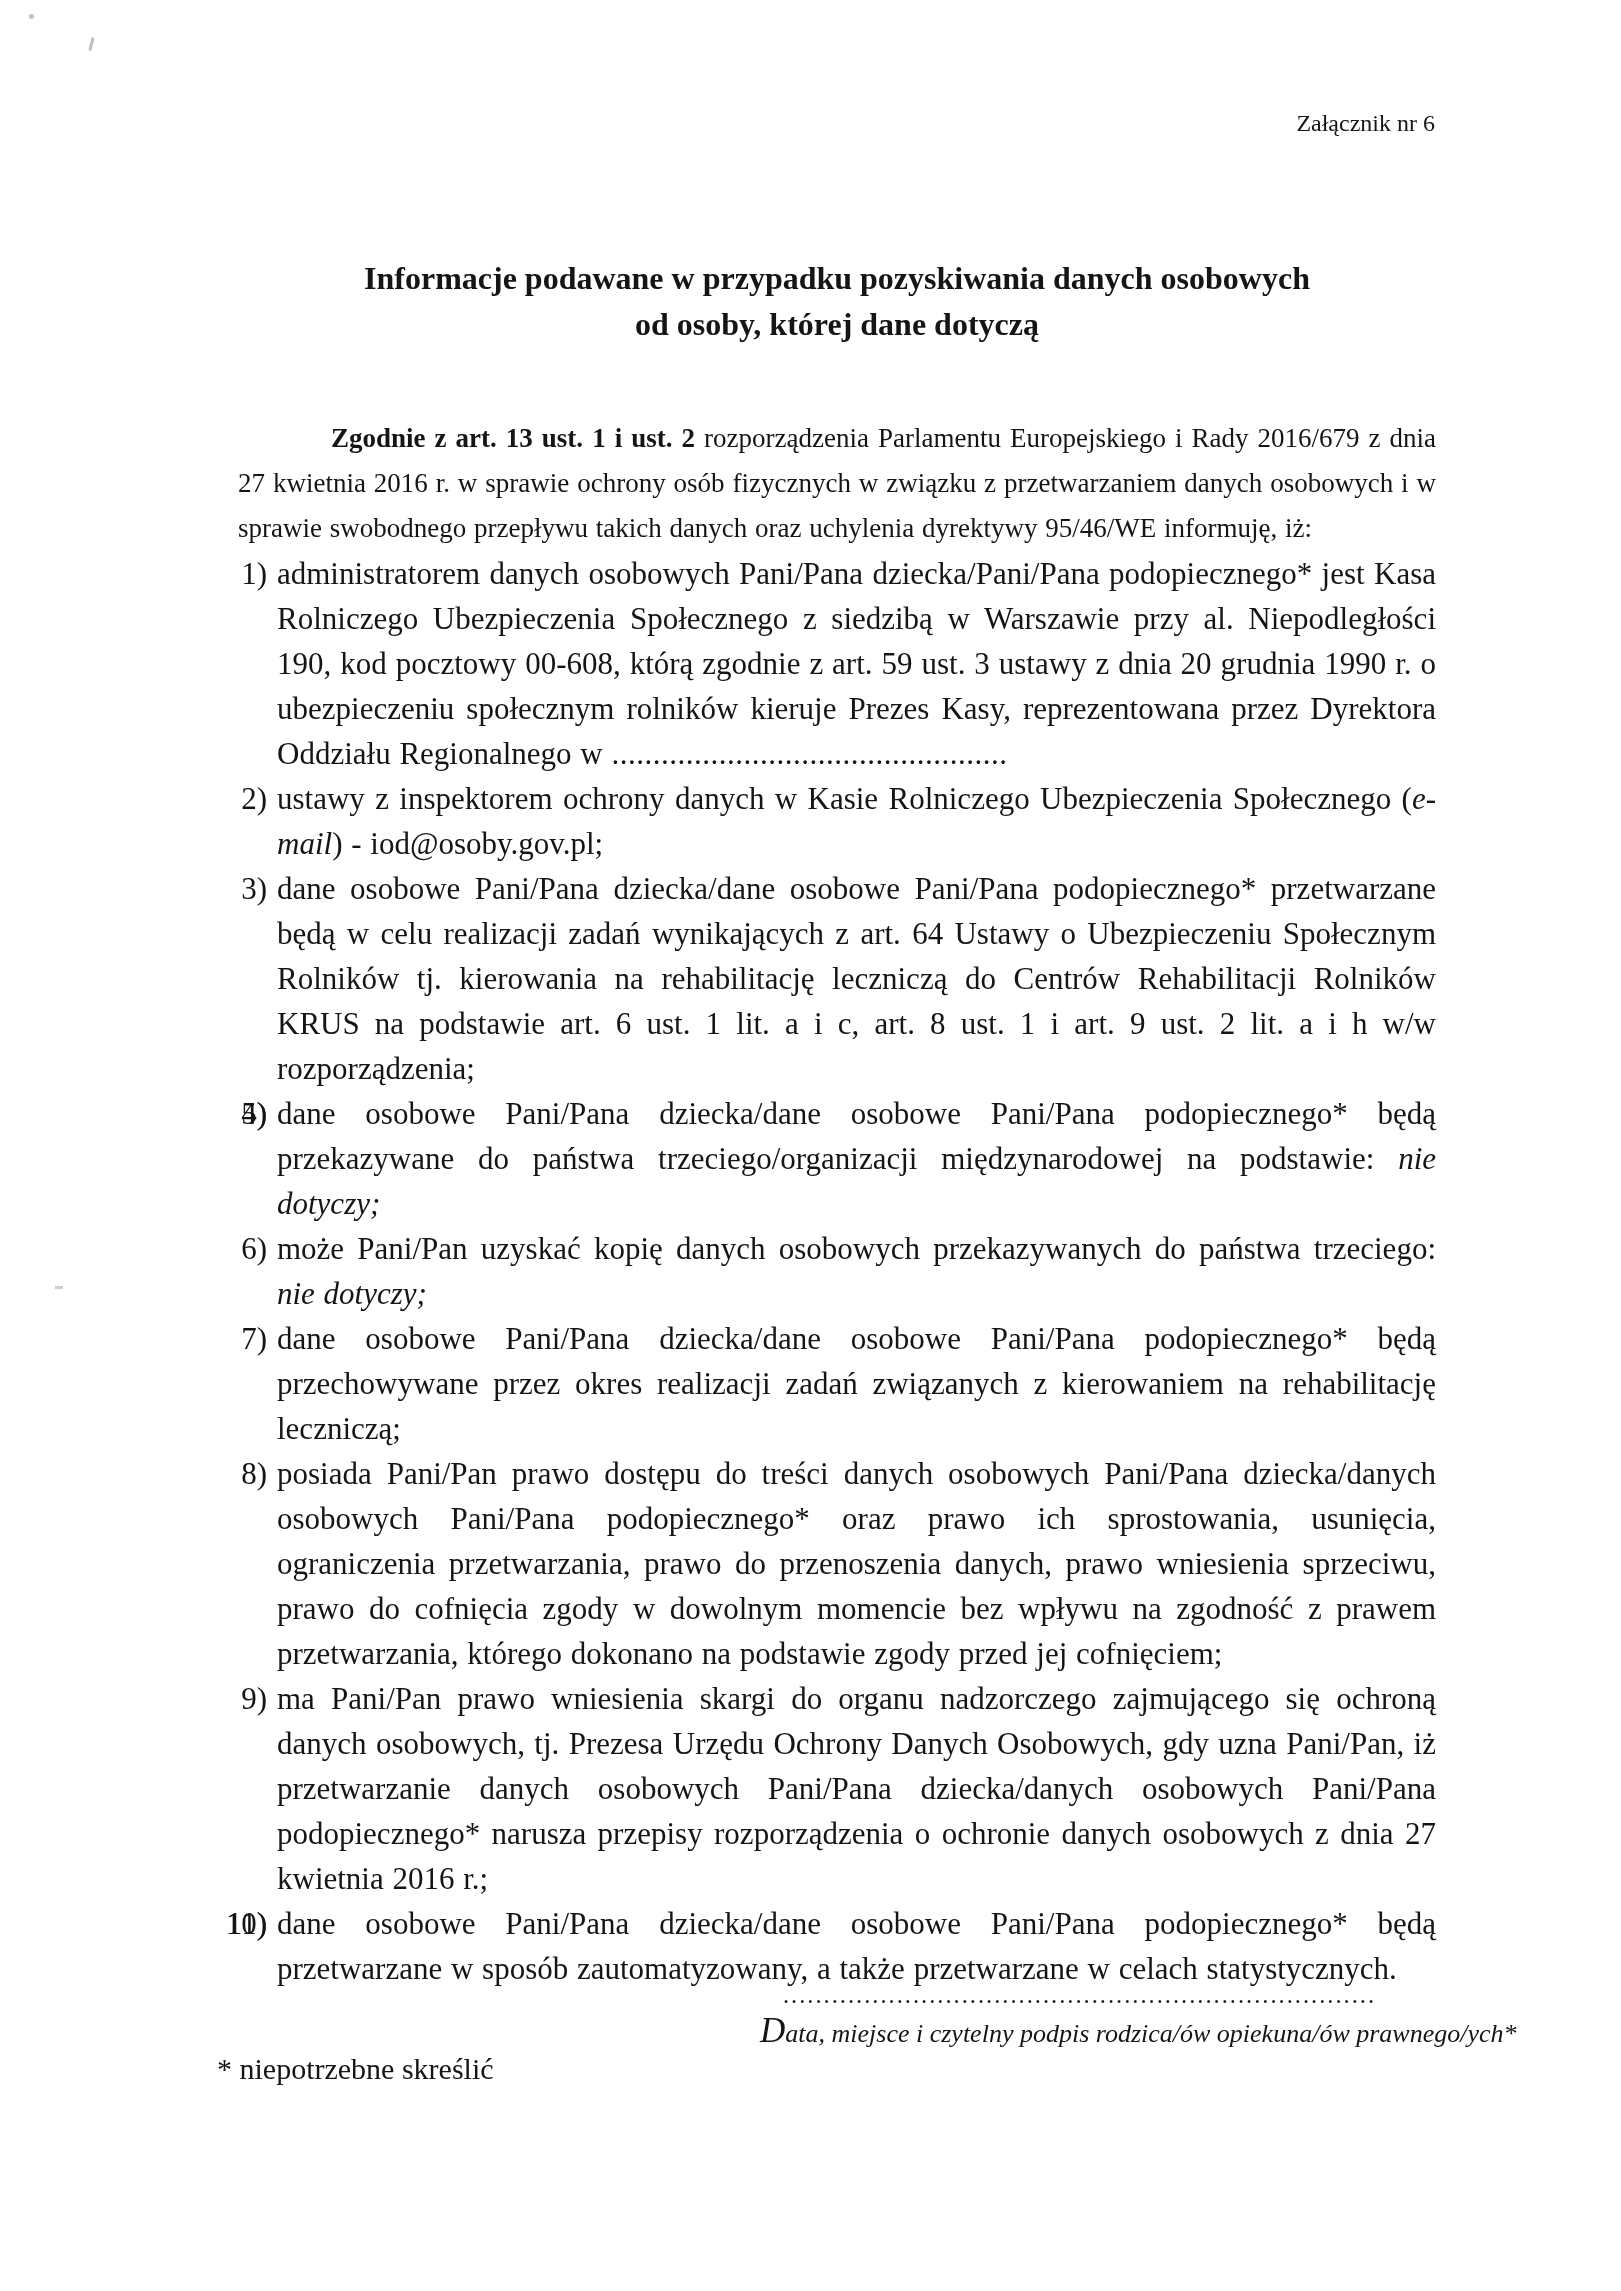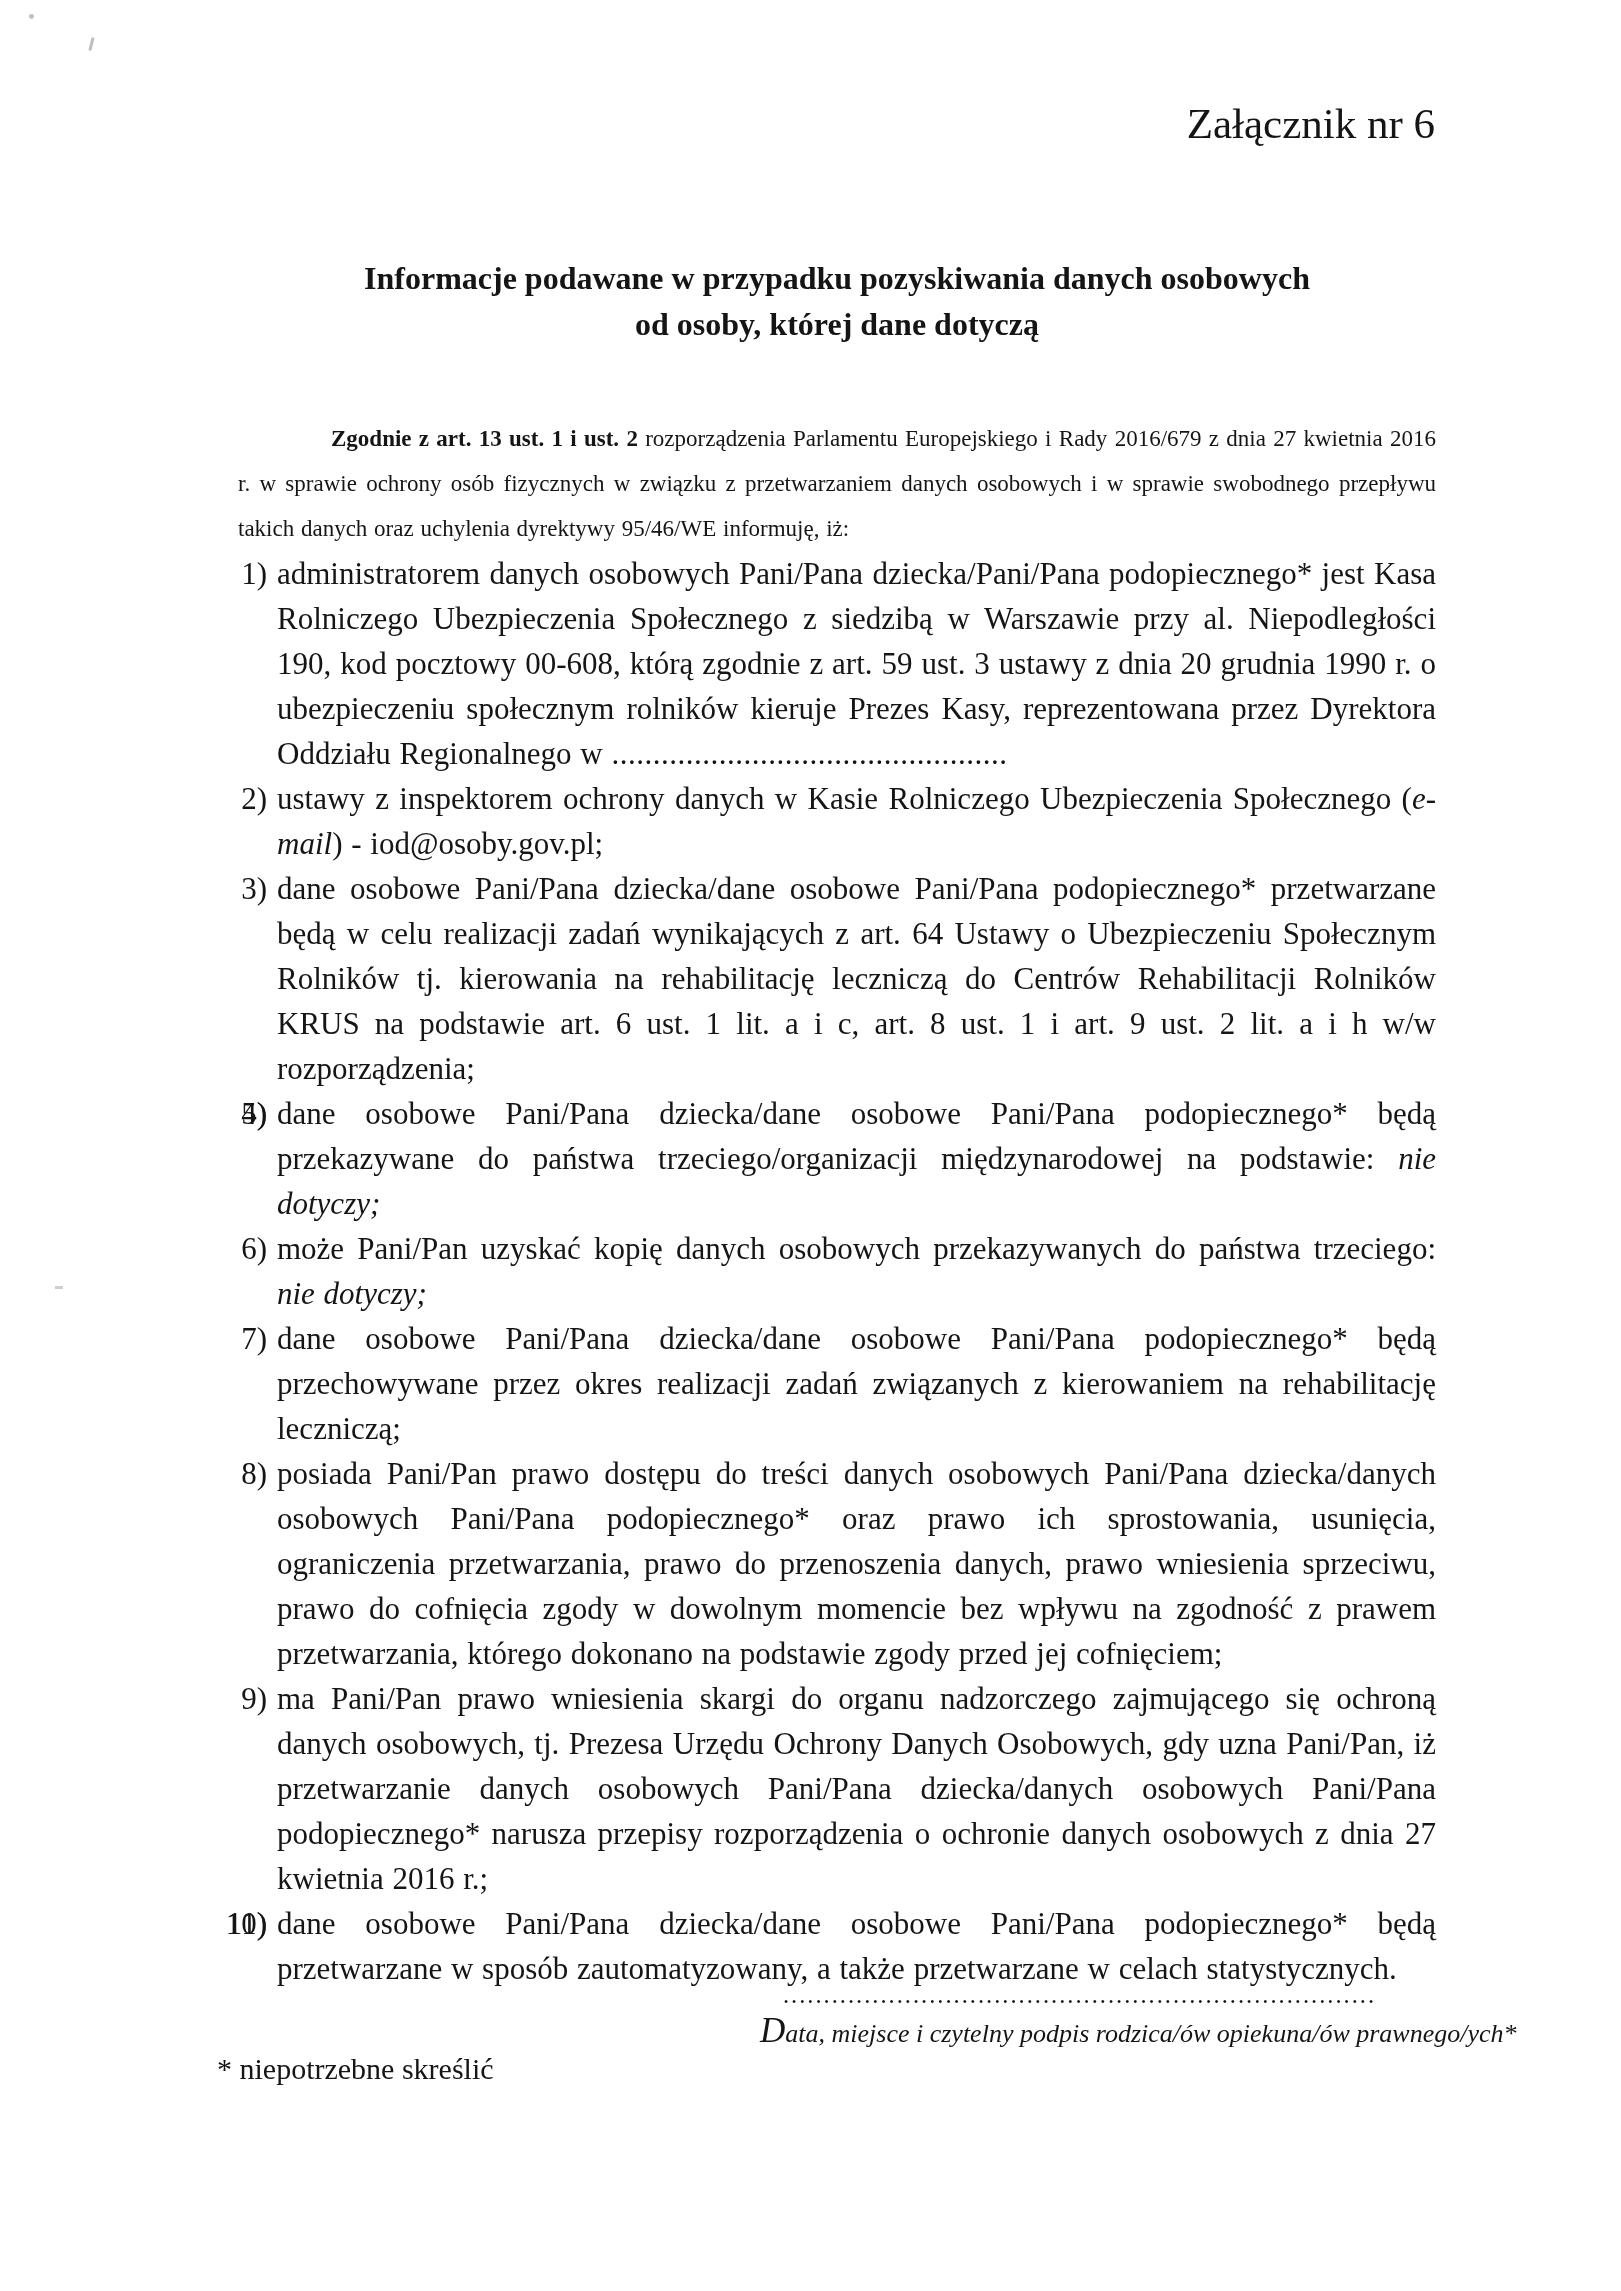--- a/index.html
+++ b/index.html
@@ -6,31 +6,31 @@
   body{
     width:1621px;height:2292px;background:#e9e9e9;
     font-family:"Liberation Serif", serif;
   }
   .page{
     position:relative;width:1621px;height:2292px;background:#ffffff;
     color:#151515;overflow:hidden;
   }
   .attachment{
     position:absolute;top:104px;right:186px;
-    font-size:43px;line-height:39px;
+    font-size:24px;line-height:39px;
   }
   .content{
     position:absolute;left:238px;top:16px;width:1198px;
   }
   .title{
     margin-top:239px;text-align:center;font-weight:bold;
     font-size:32px;line-height:46px;
   }
   .intro{
-    margin:69px 0 0 0;font-size:23px;line-height:45px;
+    margin:69px 0 0 0;font-size:27px;line-height:45px;
     text-align:justify;text-indent:93px;word-spacing:1px;
   }
   .intro .lead{font-weight:bold;}
   .items{margin:0;padding:0;}
   .item{
     position:relative;padding-left:39px;font-size:31px;line-height:45px;
     text-align:justify;word-spacing:1px;
   }
   .item .num{
     position:absolute;right:calc(100% - 29px);top:0;white-space:nowrap;

